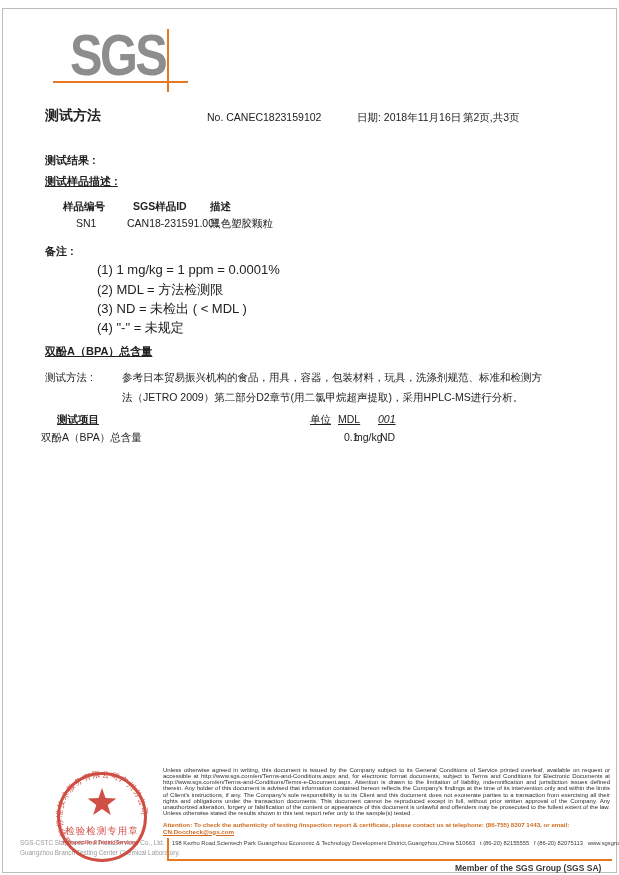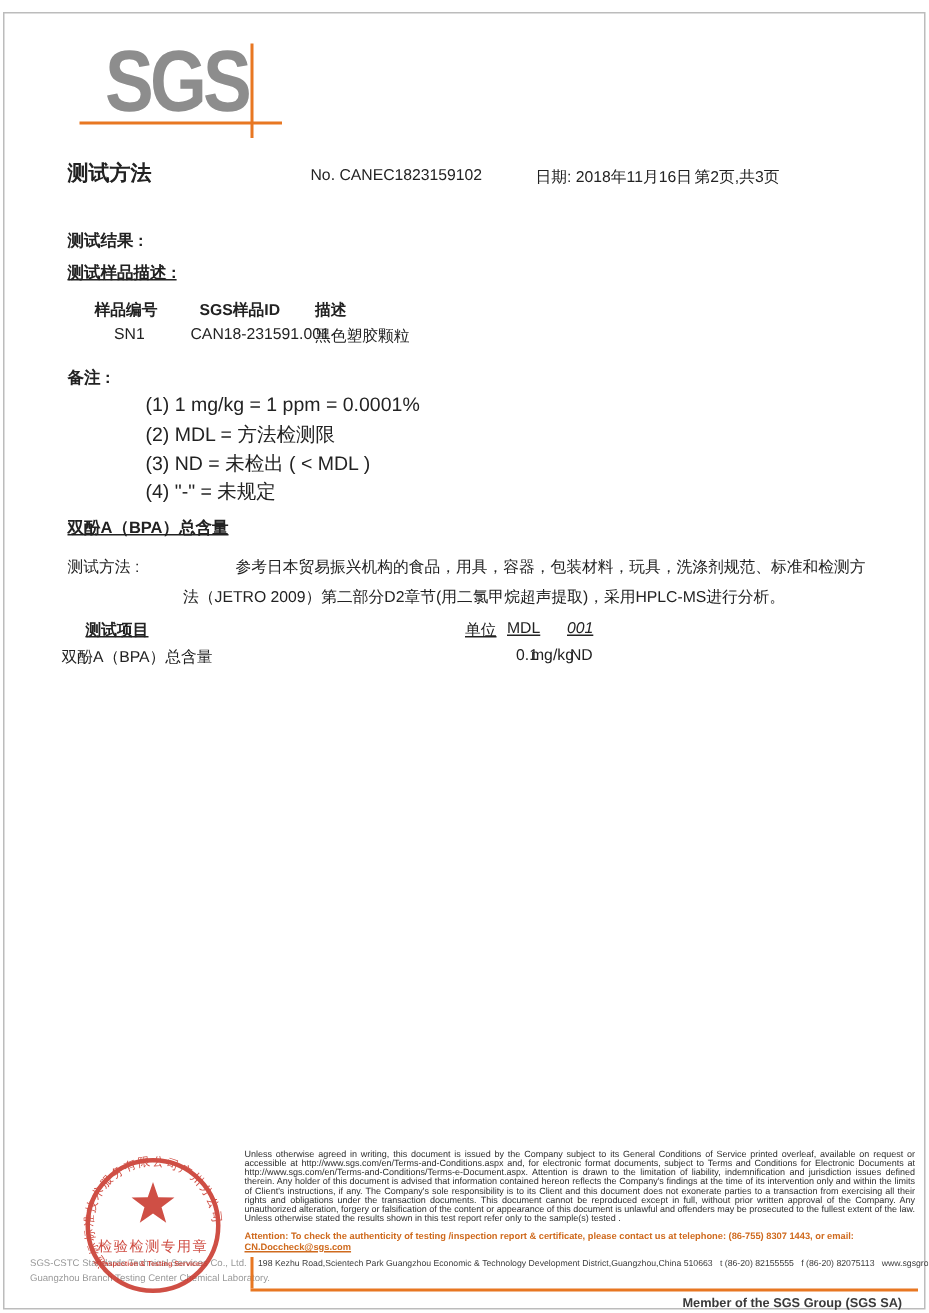--- a/index.html
+++ b/index.html
@@ -68,21 +68,21 @@
   </div>
 
   <div class="abs sec-label" style="left:45px;top:244px;">备注 :</div>
   <div class="note-line" style="top:262px;">(1) 1 mg/kg = 1 ppm = 0.0001%</div>
   <div class="note-line" style="top:281px;text-align:right;">(2) MDL = 方法检测限</div>
   <div class="note-line" style="top:300px;">(3) ND = 未检出 ( &lt; MDL )</div>
   <div class="note-line" style="top:319px;">(4) "-" = 未规定</div>
 
   <div class="abs sec-label u" style="left:45px;top:344px;">双酚A（BPA）总含量</div>
   <div class="abs method" style="left:45px;top:371px;">测试方法 :</div>
-  <div class="abs method" style="left:122px;top:371px;margin-left:35px;">参考日本贸易振兴机构的食品，用具，容器，包装材料，玩具，洗涤剂规范、标准和检测方</div>
+  <div class="abs method" style="left:122px;top:371px;">参考日本贸易振兴机构的食品，用具，容器，包装材料，玩具，洗涤剂规范、标准和检测方</div>
   <div class="abs method" style="left:122px;top:391px;">法（JETRO 2009）第二部分D2章节(用二氯甲烷超声提取)，采用HPLC-MS进行分析。</div>
 
   <div class="abs thin-h" style="left:57px;top:413px;font-weight:bold;">测试项目</div>
   <div class="abs thin-h" style="left:310px;top:413px;">单位</div>
   <div class="abs thin-h" style="left:338px;top:413px;">MDL</div>
   <div class="abs thin-h ital" style="left:378px;top:413px;">001</div>
   <div>
     <div class="abs body-txt" style="left:41px;top:431px;">双酚A（BPA）总含量</div>
     <div class="abs body-txt" style="left:306px;top:431px;padding-left:48px;">mg/kg</div>
     <div class="abs body-txt" style="left:344px;top:431px;">0.1</div>

